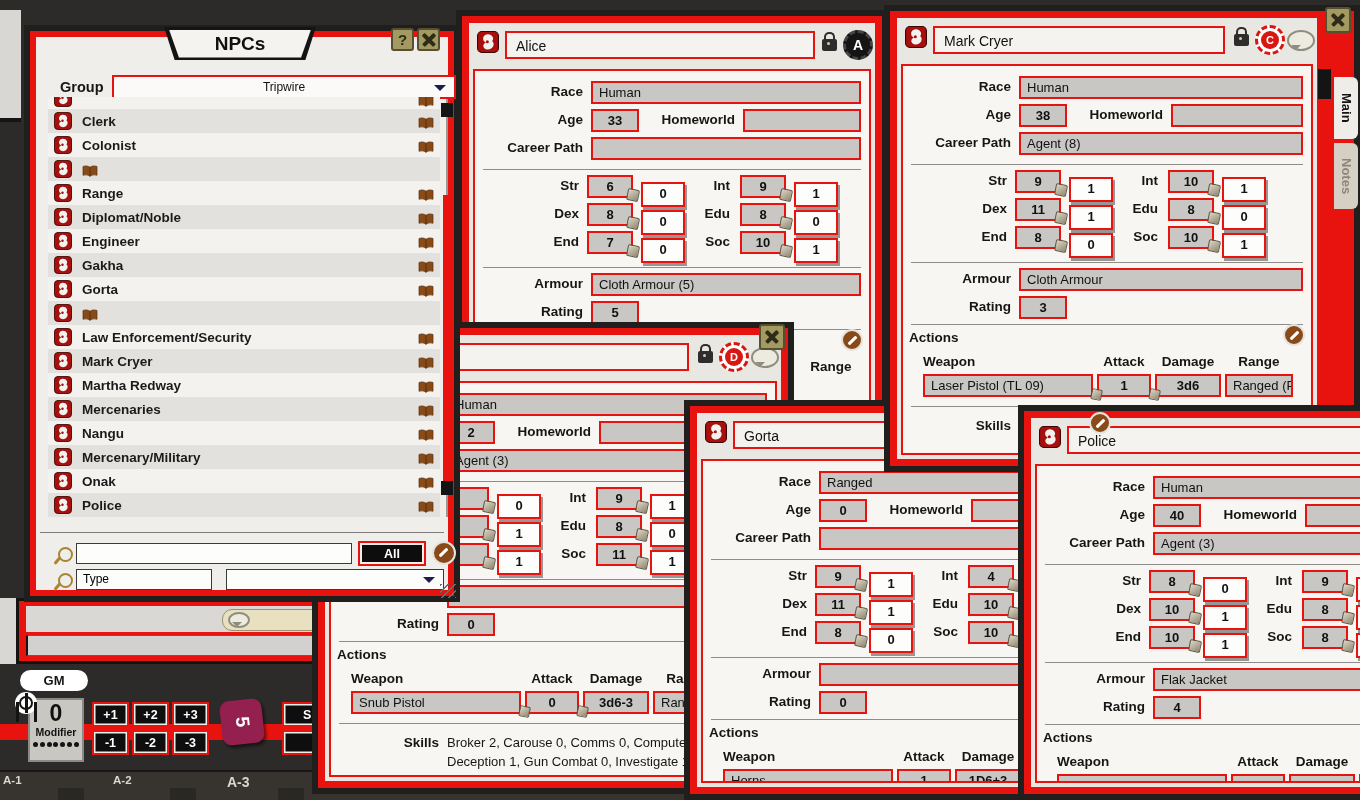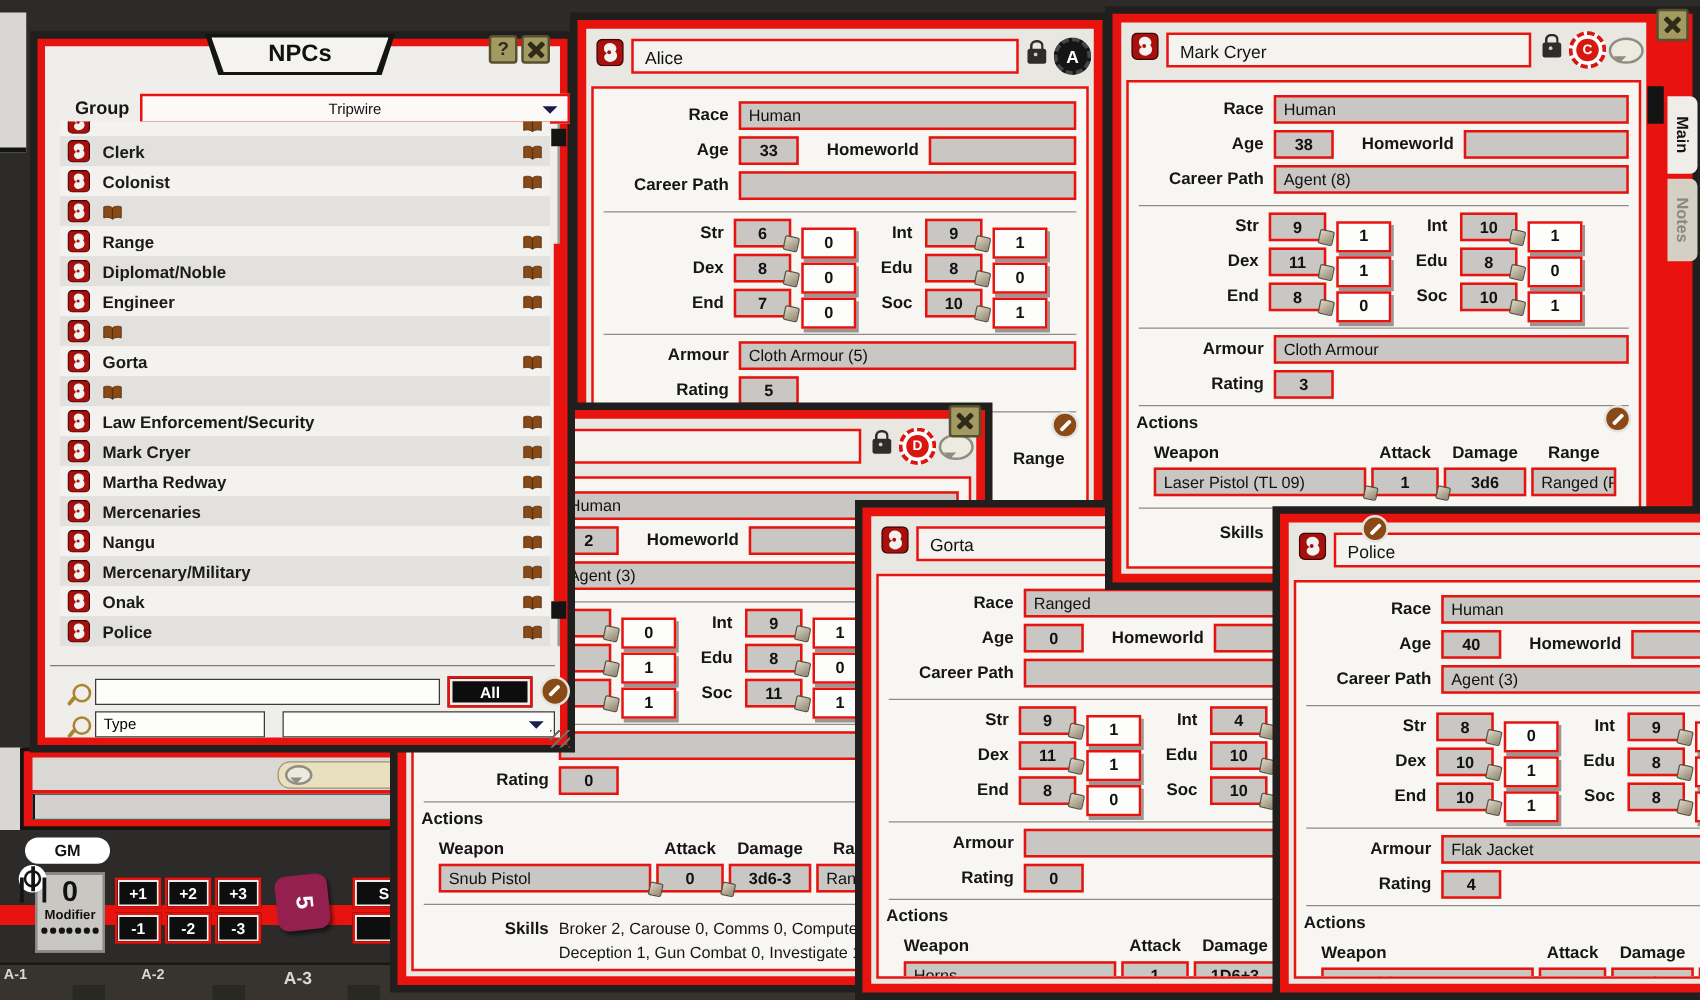--- a/index.html
+++ b/index.html
@@ -596,20 +596,21 @@
                 <path d="M1 1.5 C4 0.3 6.8 1.2 8 2.3 C9.2 1.2 12 0.3 15 1.5 L15 10.3 C12 9.3 9.2 10.2 8 11.3 C6.8 10.2 4 9.3 1 10.3 Z" fill="#8a4a17" stroke="#57300d" stroke-width="0.7"></path>
                 <line x1="8" y1="2.3" x2="8" y2="11.3" stroke="#57300d" stroke-width="1"></line>
               </svg></div>
           </div>
           <div class="npc-row">
             <div class="rbadge"><svg viewBox="0 0 20 20" xmlns="http://www.w3.org/2000/svg">
                 <rect x="0.5" y="0.5" width="19" height="19" rx="4" fill="#a8100e" stroke="#3c0404"></rect>
                 <path d="M10 3 C5.2 3 4 8.6 8 10.6 C4.8 11.6 5 15.8 9 16.8 C14.6 17.2 16.8 12 13.8 9.2 C16 7 13.8 3 10 3 Z" fill="#f4f2ee"></path>
                 <circle cx="9.4" cy="9.8" r="1.4" fill="#a8100e"></circle>
               </svg></div>
+            <div class="rname">Gakha</div>
             <div class="rbook"><svg viewBox="0 0 16 12" xmlns="http://www.w3.org/2000/svg">
                 <path d="M1 1.5 C4 0.3 6.8 1.2 8 2.3 C9.2 1.2 12 0.3 15 1.5 L15 10.3 C12 9.3 9.2 10.2 8 11.3 C6.8 10.2 4 9.3 1 10.3 Z" fill="#8a4a17" stroke="#57300d" stroke-width="0.7"></path>
                 <line x1="8" y1="2.3" x2="8" y2="11.3" stroke="#57300d" stroke-width="1"></line>
               </svg></div>
           </div>
           <div class="npc-row">
             <div class="rbadge"><svg viewBox="0 0 20 20" xmlns="http://www.w3.org/2000/svg">
                 <rect x="0.5" y="0.5" width="19" height="19" rx="4" fill="#a8100e" stroke="#3c0404"></rect>
                 <path d="M10 3 C5.2 3 4 8.6 8 10.6 C4.8 11.6 5 15.8 9 16.8 C14.6 17.2 16.8 12 13.8 9.2 C16 7 13.8 3 10 3 Z" fill="#f4f2ee"></path>
                 <circle cx="9.4" cy="9.8" r="1.4" fill="#a8100e"></circle>

